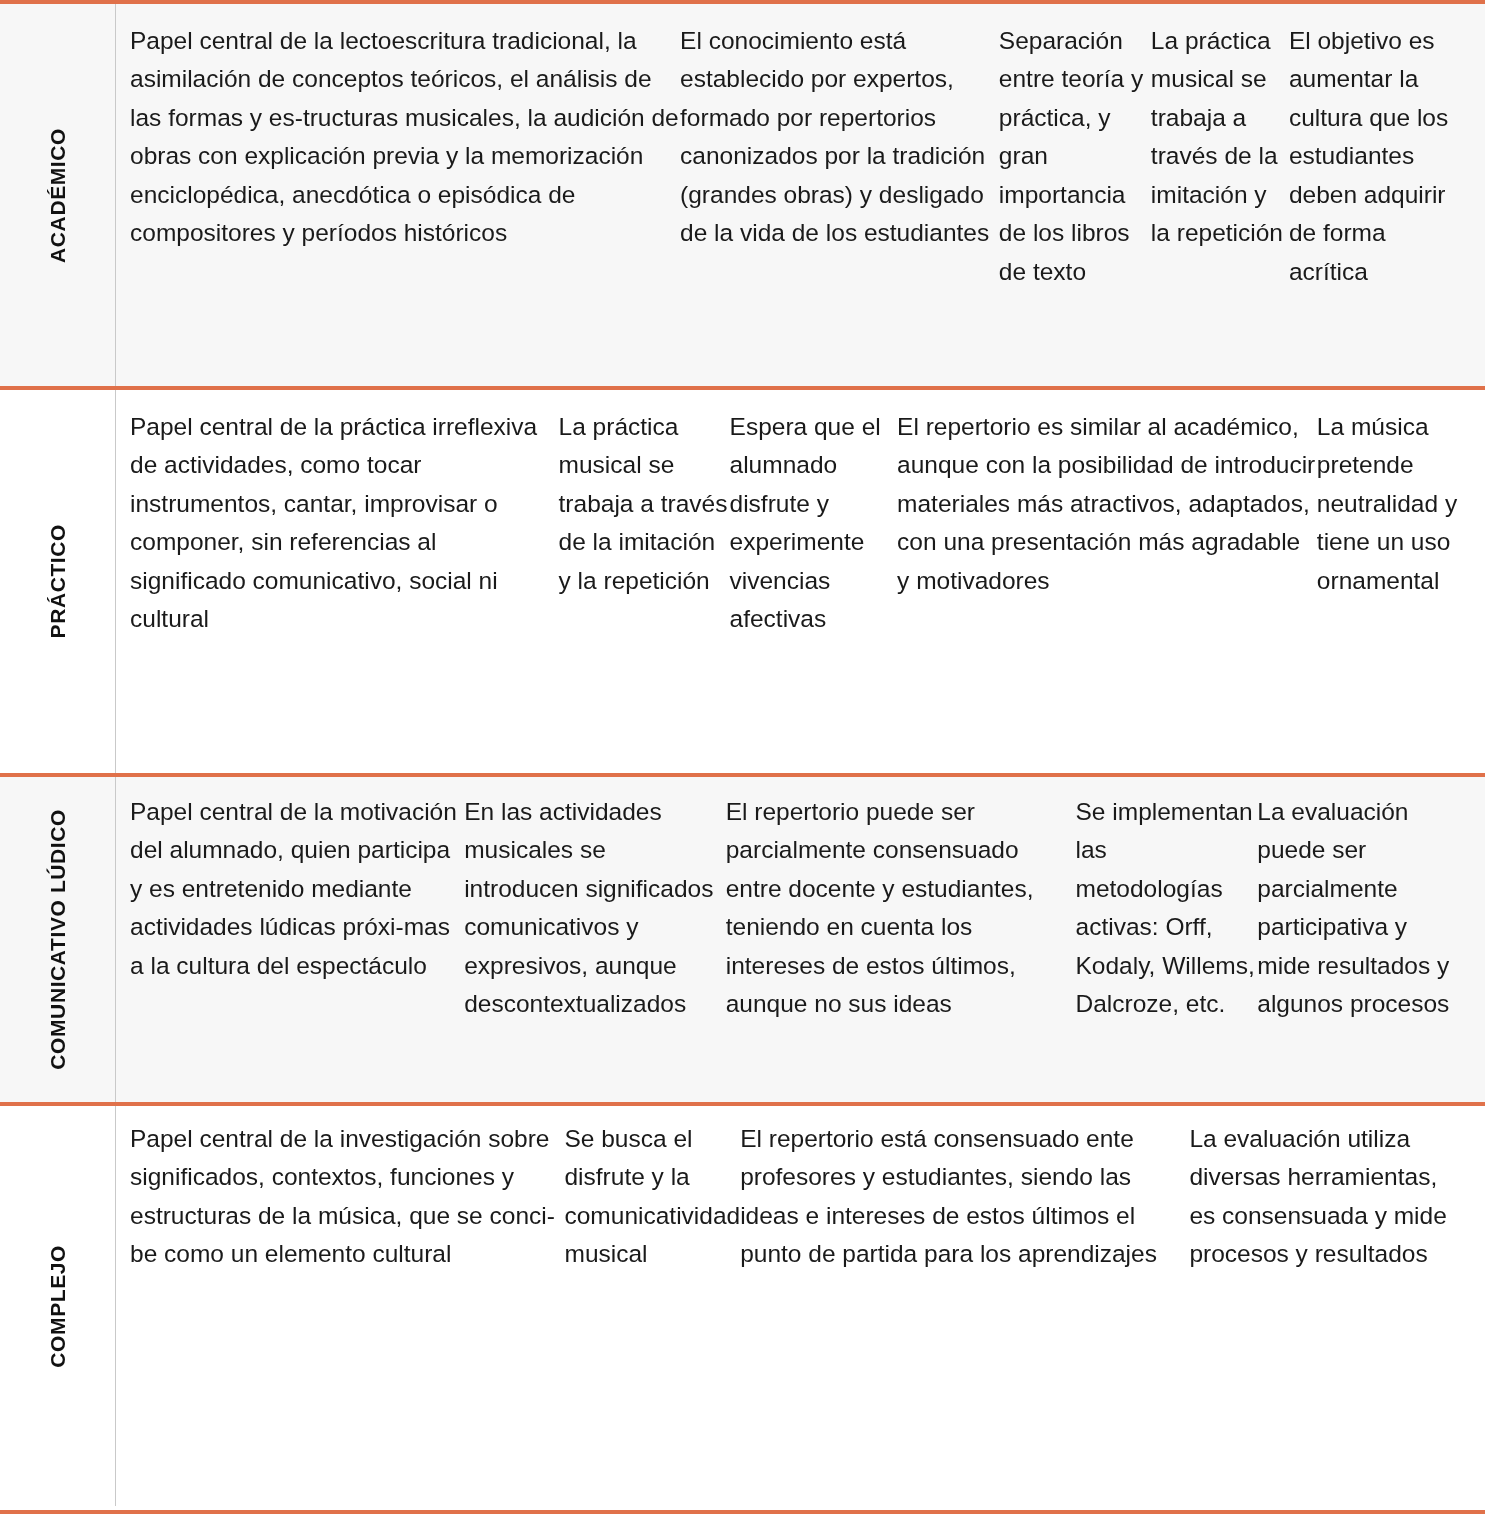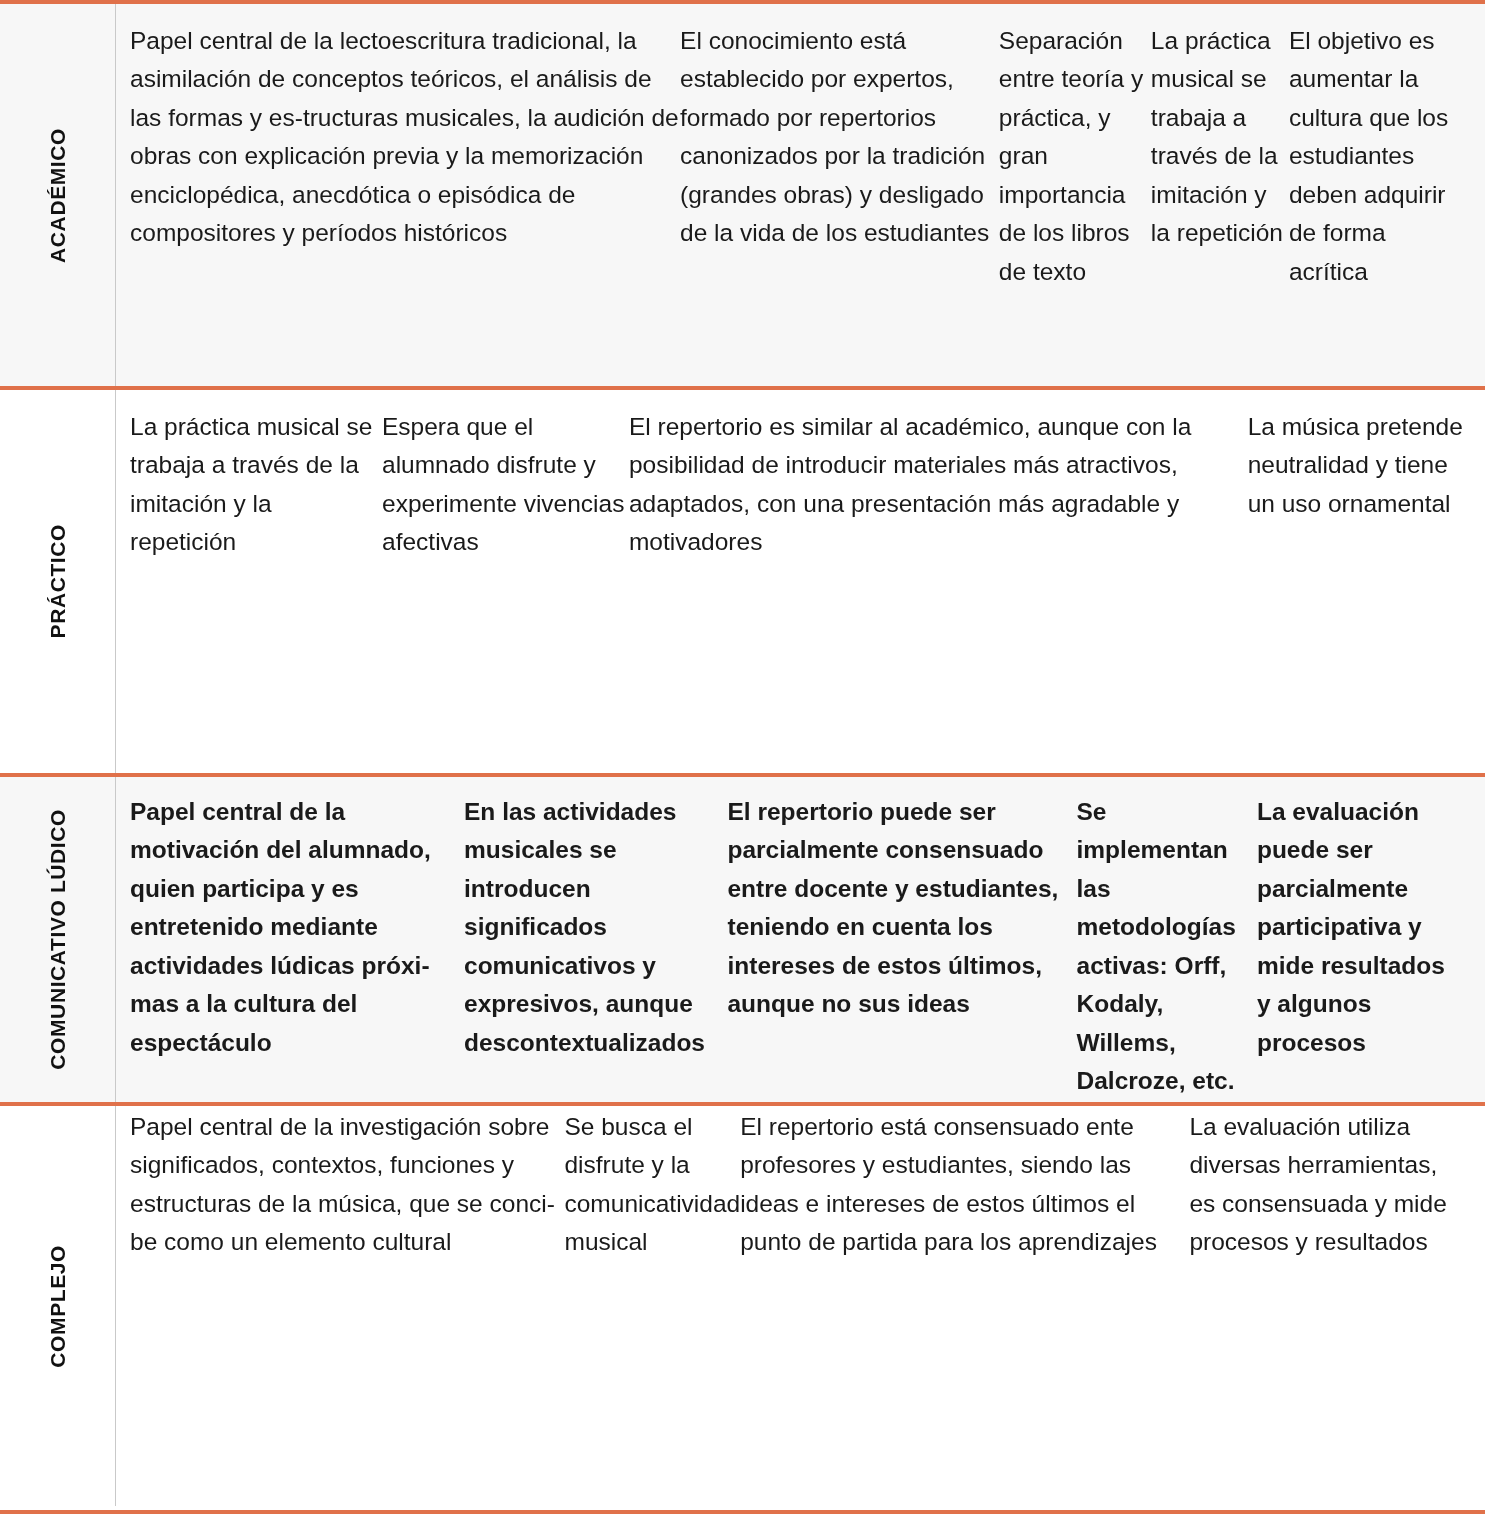--- a/index.html
+++ b/index.html
@@ -86,22 +86,22 @@
     line-height: 1.57;
     color: #1a1a1a;
     margin: 0 0 0 0;
     padding: 0;
     text-align: left;
     hyphens: manual;
   }
 
   .row-academico .content-cell  { padding-top: 18px; }
   .row-practico .content-cell   { padding-top: 18px; }
-  .row-comunicativo .content-cell { padding-top: 16px; font-weight: bold; }
-  .row-complejo .content-cell   { padding-top: 2px; }
+  .row-comunicativo .content-cell { padding-top: 16px; }
+  .row-complejo .content-cell   { padding-top: 14px; }
 </style>
 </head>
 <body>
 
 <div class="table">
 
   <div class="row row-academico shade divider">
     <div class="label-cell">
       <span class="label-text">ACADÉMICO</span>
     </div>
@@ -112,20 +112,21 @@
       <p class="item">La práctica musical se trabaja a través de la imitación y la repetición</p>
       <p class="item">El objetivo es aumentar la cultura que los estudiantes deben adquirir de forma acrítica</p>
     </div>
   </div>
 
   <div class="row row-practico plain divider">
     <div class="label-cell">
       <span class="label-text">PRÁCTICO</span>
     </div>
     <div class="content-cell">
+      <p class="item">Papel central de la práctica irreflexiva de actividades, como tocar instrumentos, cantar, improvisar o componer, sin referencias al significado comunicativo, social ni cultural</p>
       <p class="item">La práctica musical se trabaja a través de la imitación y la repetición</p>
       <p class="item">Espera que el alumnado disfrute y experimente vivencias afectivas</p>
       <p class="item">El repertorio es similar al académico, aunque con la posibilidad de introducir materiales más atractivos, adaptados, con una presentación más agradable y motivadores</p>
       <p class="item">La música pretende neutralidad y tiene un uso ornamental</p>
     </div>
   </div>
 
   <div class="row row-comunicativo shade divider">
     <div class="label-cell">
       <span class="label-text">COMUNICATIVO LÚDICO</span>

